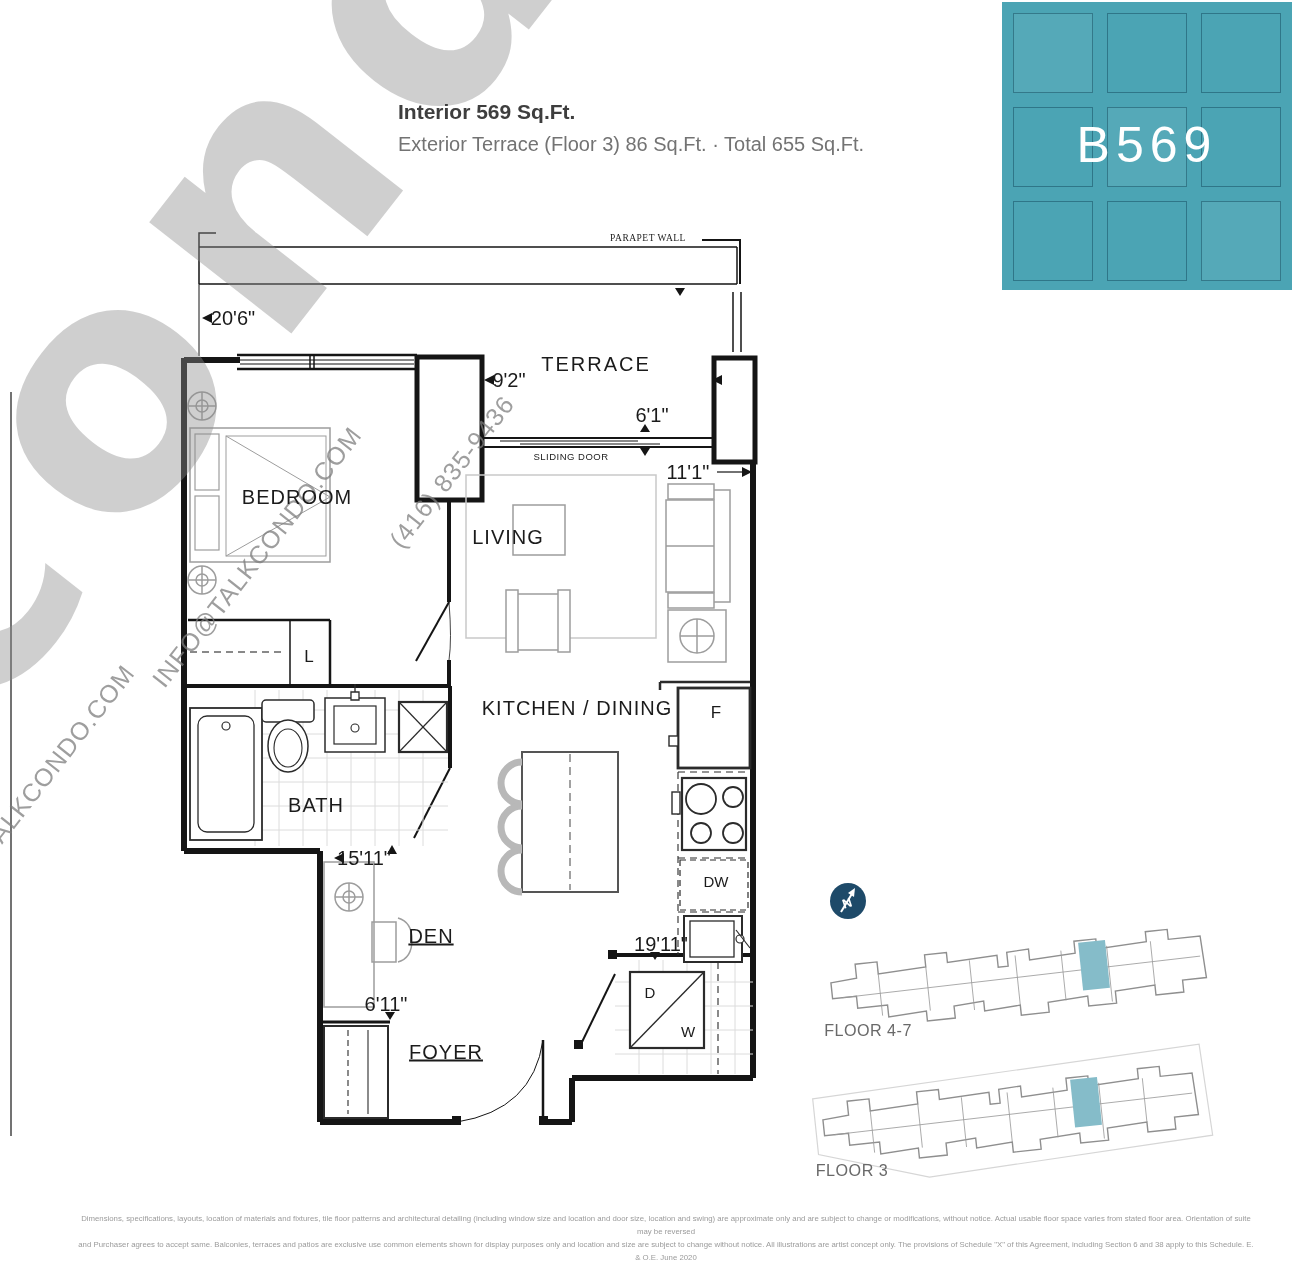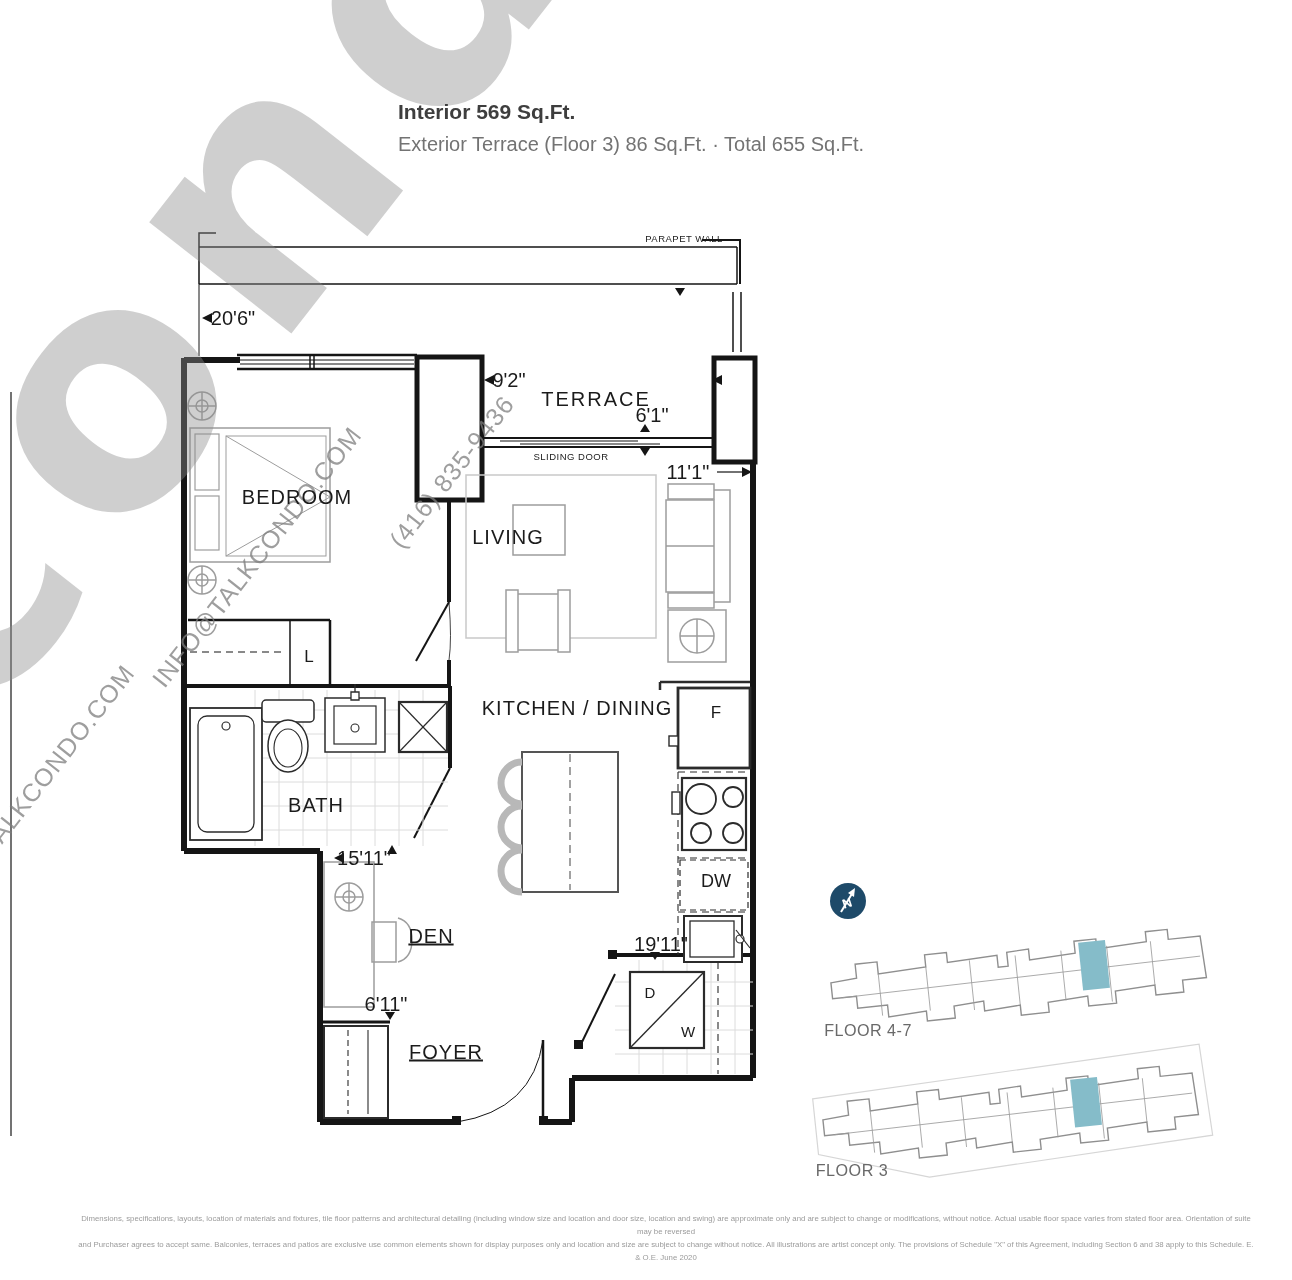--- a/index.html
+++ b/index.html
@@ -34,32 +34,32 @@
   .badge-cell.lt{background:rgba(255,255,255,0.06);}
   .badge-code{position:absolute;left:50%;top:143px;transform:translate(-50%,-50%);
               color:#fff;font-size:50px;letter-spacing:6px;z-index:6;}
 
   
   .pl{position:absolute;transform:translate(-50%,-50%);white-space:nowrap;color:#1b1b1b;z-index:4;}
   .room{font-size:20px;letter-spacing:1px;}
   .dim{font-size:20px;}
   .tiny{font-size:9.5px;letter-spacing:0.5px;}
   .app{font-size:17px;}
-  .lbl-parapet{left:684px;top:238px;}
-  .lbl-terrace{left:596px;top:364px;letter-spacing:2px;margin-top:35px;}
+  .lbl-parapet{left:648px;top:238px;font-family:Liberation Serif, serif;}
+  .lbl-terrace{left:596px;top:364px;letter-spacing:2px;}
   .lbl-sliding{left:571px;top:456px;text-align:right;}
   .lbl-bedroom{left:297px;top:497px;}
   .lbl-living{left:508px;top:531px;margin-top:6px;}
   .lbl-kitchen{left:577px;top:708px;}
   .lbl-bath{left:316px;top:805px;}
   .lbl-den{left:431px;top:936px;text-decoration:underline;}
   .lbl-foyer{left:446px;top:1052px;text-decoration:underline;}
   .lbl-L{left:309px;top:657px;}
   .lbl-F{left:716px;top:713px;}
-  .lbl-DW{left:716px;top:881px;font-size:18px;}
+  .lbl-DW{left:716px;top:881px;font-size:15px;}
   .lbl-D{left:650px;top:992px;font-size:15px;}
   .lbl-W{left:688px;top:1031px;font-size:15px;}
   .lbl-d206{left:233px;top:318px;}
   .lbl-d92{left:509px;top:380px;}
   .lbl-d61{left:652px;top:415px;}
   .lbl-d111{left:688px;top:472px;}
   .lbl-d1511{left:364px;top:858px;}
   .lbl-d611{left:386px;top:1004px;}
   .lbl-d1911{left:661px;top:944px;}
 
@@ -83,20 +83,34 @@
   <div class="wm-big">condo</div>
   <div class="wm wm-phone">(416) 835-9436</div>
   <div class="wm wm-email">INFO@TALKCONDO.COM</div>
   <div class="wm wm-email2">INFO@TALKCONDO.COM</div>
 
   <div class="specs">
     <div class="spec-bold">Interior 569 Sq.Ft.</div>
     <div class="spec">Exterior Terrace (Floor 3) 86 Sq.Ft. · Total 655 Sq.Ft.</div>
   </div>
 
+  <div class="badge">
+    <div class="badge-grid">
+      <div class="badge-cell lt"></div>
+      <div class="badge-cell"></div>
+      <div class="badge-cell"></div>
+      <div class="badge-cell"></div>
+      <div class="badge-cell lt"></div>
+      <div class="badge-cell"></div>
+      <div class="badge-cell"></div>
+      <div class="badge-cell"></div>
+      <div class="badge-cell lt"></div>
+    </div>
+    <div class="badge-code">B569</div>
+  </div>
 
   <svg width="1292" height="1280" viewBox="0 0 1292 1280">
 
     <line x1="11" y1="392" x2="11" y2="1136" stroke="#444" stroke-width="1.5"></line>
 
     <g stroke="#151515" fill="none">
 
       <line x1="199" y1="247" x2="737" y2="247" stroke-width="1.5"></line>
       <line x1="199" y1="284" x2="737" y2="284" stroke-width="1.5"></line>
       <polyline points="199,284 199,233 216,233" stroke-width="1.5"></polyline>

